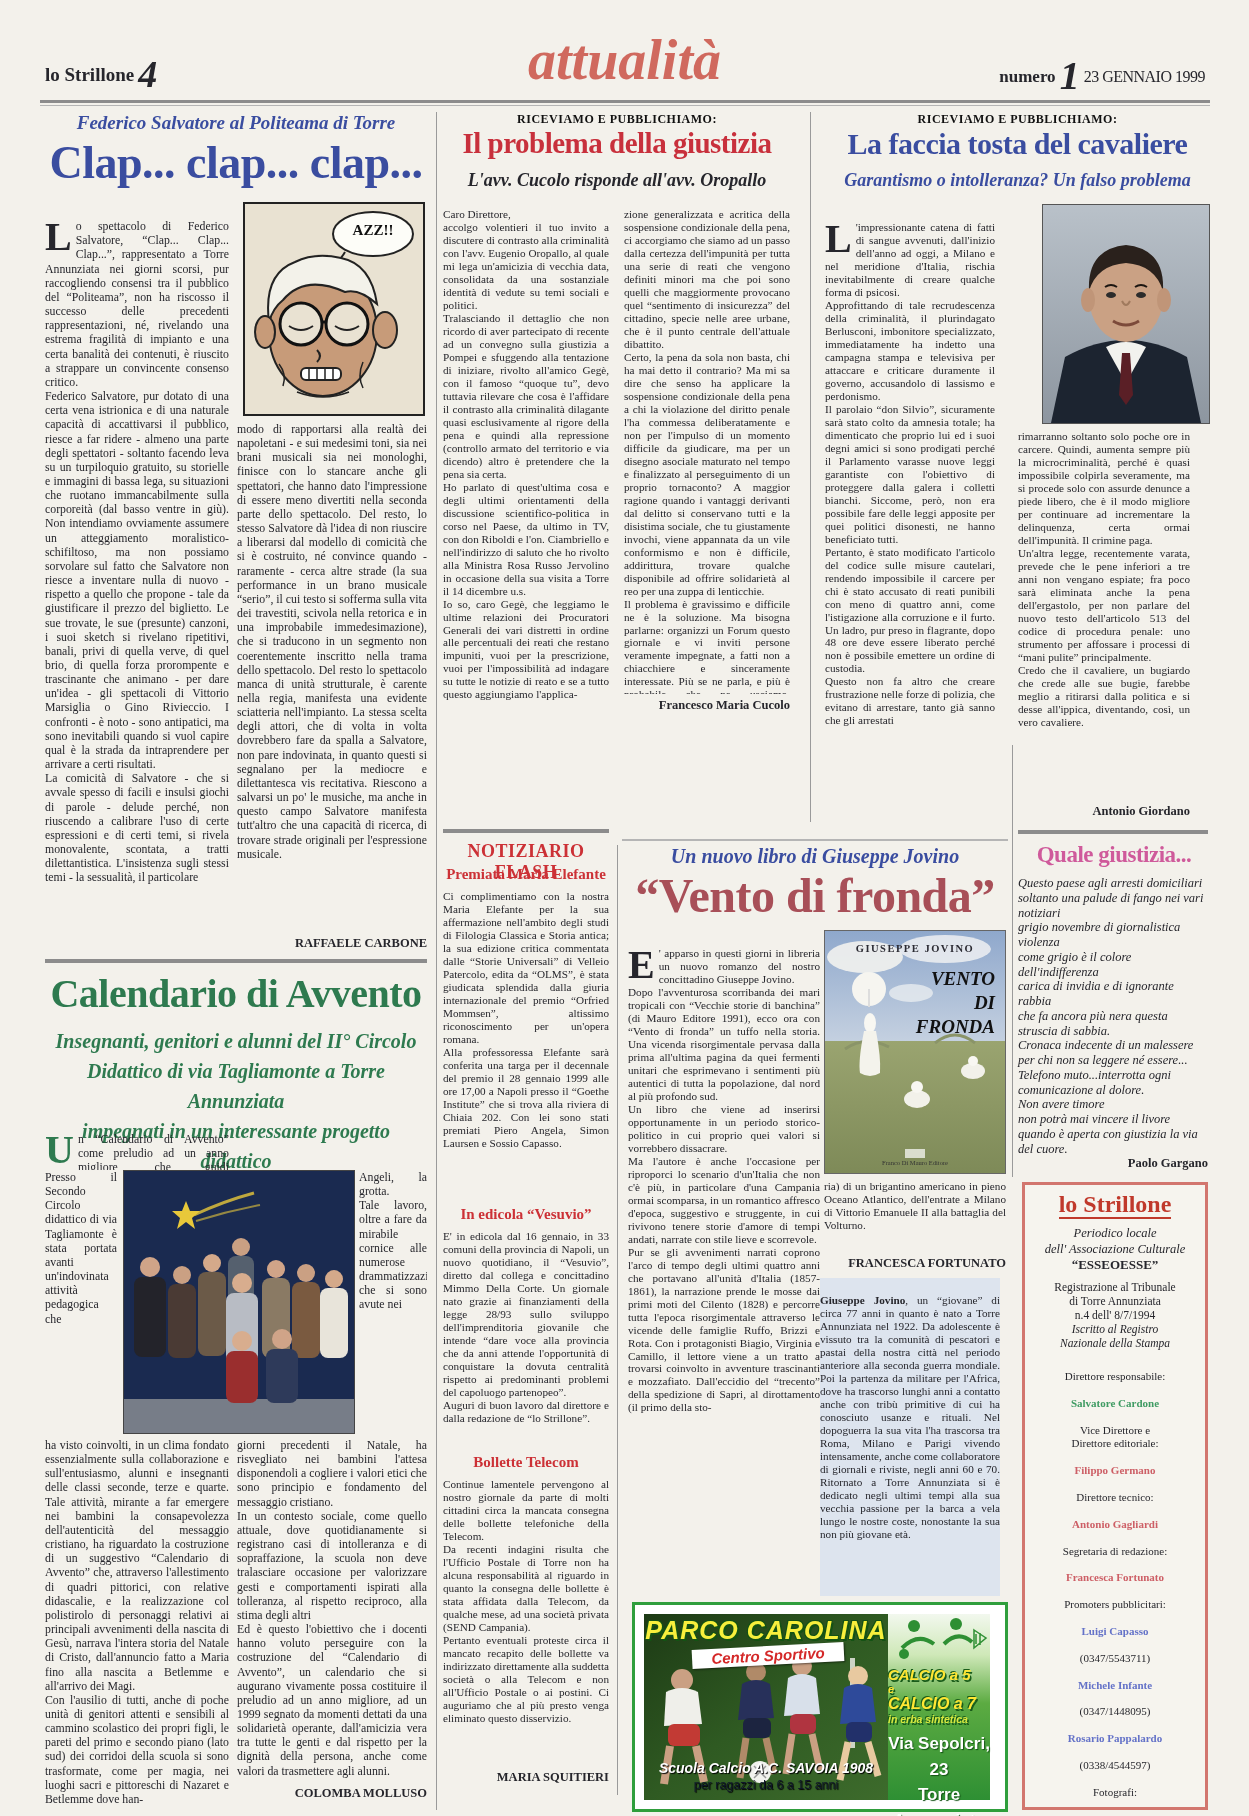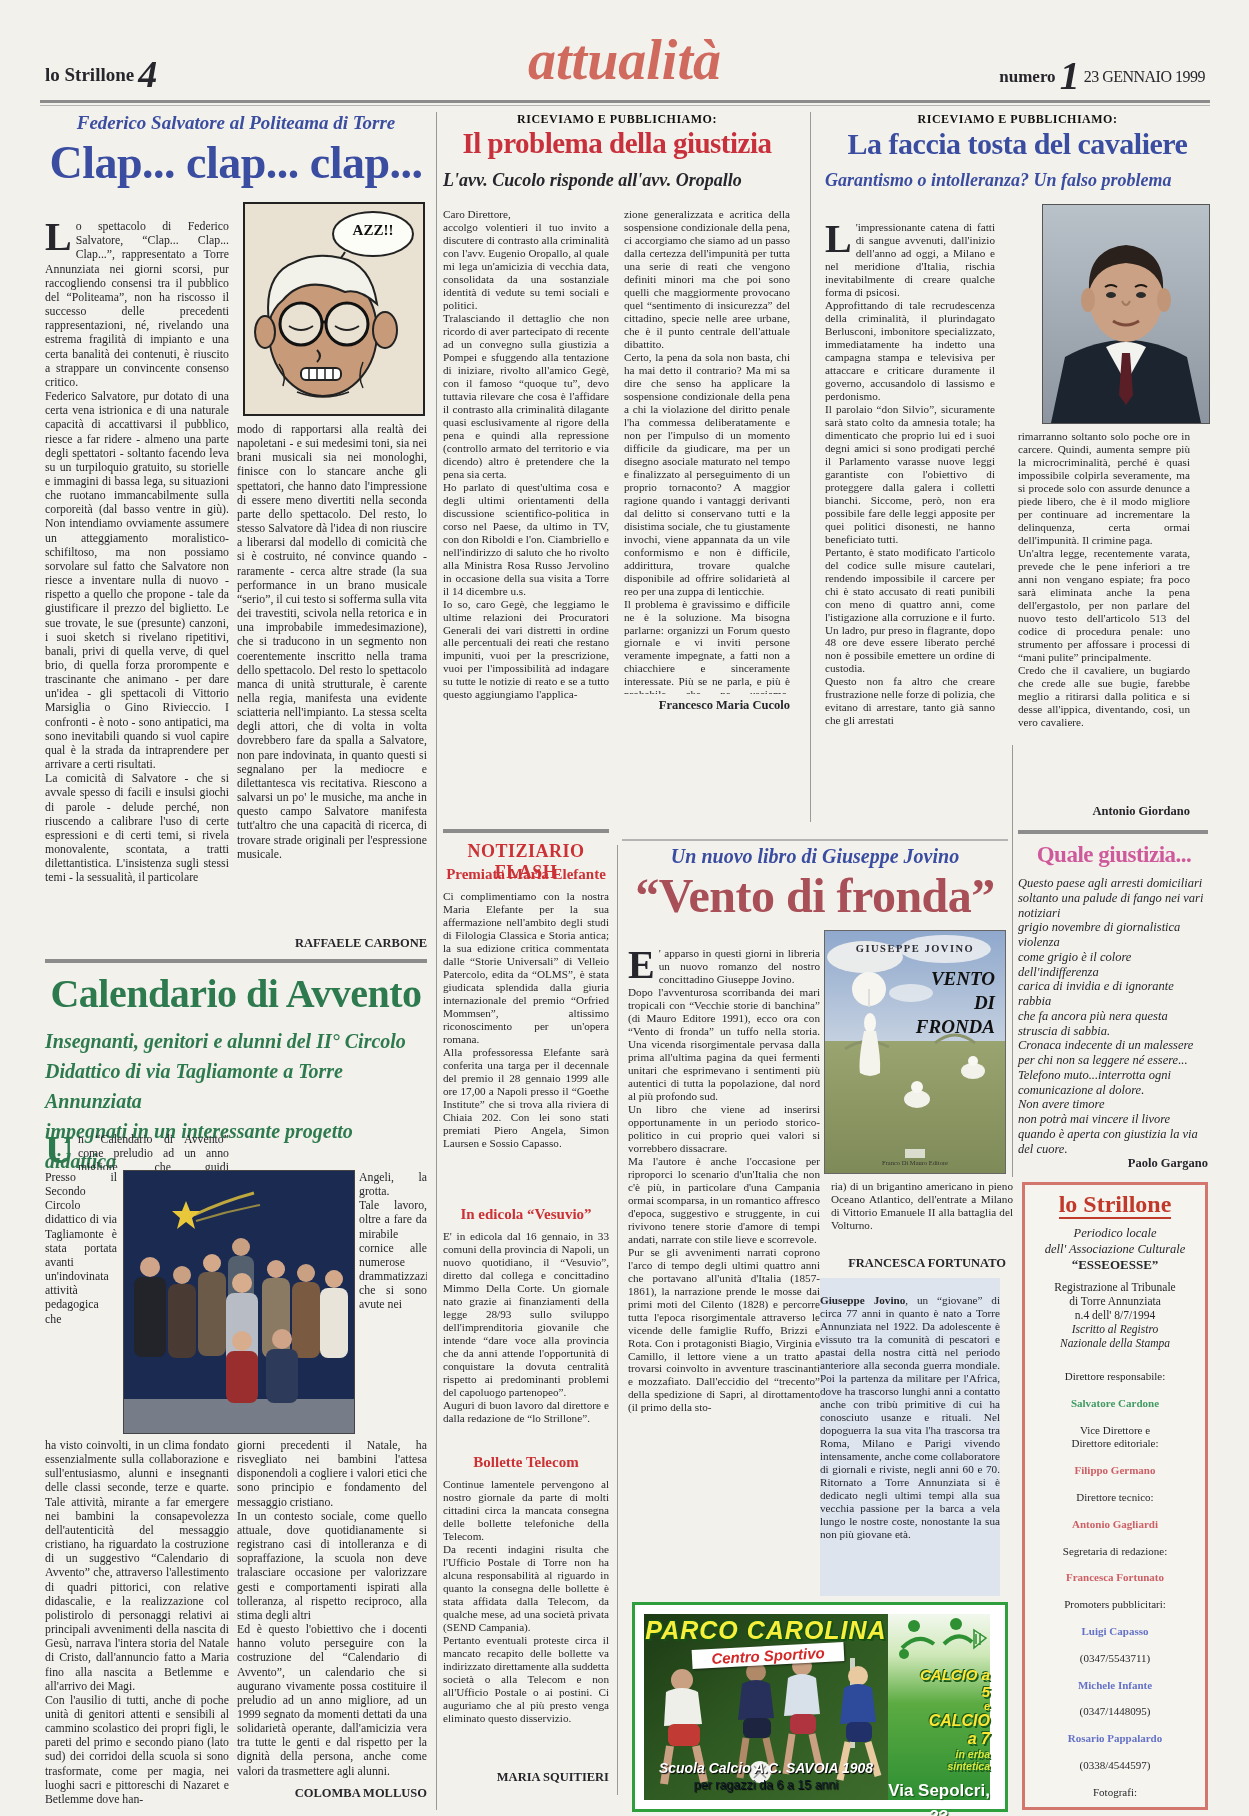--- a/index.html
+++ b/index.html
@@ -5,38 +5,38 @@
   html,body{margin:0;padding:0;background:#d9d8d2;}
   #page{position:relative;width:1249px;height:1816px;background:#f3f1eb;font-family:"Liberation Serif",serif;color:#26262c;overflow:hidden;}
   .abs{position:absolute;}
   .body{font-size:11.8px;line-height:1.2;text-align:justify;white-space:pre-line;overflow:hidden;color:#26262c;}
   .tight{font-size:11.2px;line-height:1.16;}
   .dc{float:left;font-weight:bold;font-size:40px;line-height:.82;padding:2px 4px 0 0;}
   .kicker-blue{color:#3a4da0;font-weight:bold;font-style:italic;font-size:19px;text-align:center;}
   .kicker-small{color:#111;font-weight:bold;font-size:12px;letter-spacing:.5px;text-align:center;}
   .headline{font-weight:bold;text-align:center;letter-spacing:-.5px;}
   .blue{color:#3a4da0;} .red{color:#c8303c;} .maroon{color:#a84f58;} .green{color:#2e7a4f;} .pink{color:#cf5a9b;}
-  .sub-bold-italic{font-weight:bold;font-style:italic;white-space:pre-line;}
+  .sub-bold-italic{font-weight:bold;font-style:italic;text-align:center;white-space:pre-line;}
   .byline{font-weight:bold;font-size:12.5px;text-align:right;}
   .hrule{background:#8c8c8c;}
   .vrule{width:1px;background:#9a9a9a;}
   .notiz-head{font-weight:bold;text-align:center;color:#cc3136;}
   .poem{font-style:italic;font-size:12.5px;line-height:1.18;white-space:pre-line;}
   .colophon{border:3px solid #d2766e;background:#f6f4ee;font-size:12px;text-align:center;line-height:1.22;overflow:hidden;}
   .colophon .ttl{font-size:24px;font-weight:bold;color:#c0392b;border-bottom:2px solid #c0392b;display:inline-block;line-height:1.1;margin-top:6px;}
   .colophon .it{font-style:italic;white-space:pre-line;}
   .colophon .blk{margin-top:7px;white-space:pre-line;}
   .nm{font-weight:bold;}
   .nm-green{color:#3f9b63;} .nm-red{color:#cd5f66;} .nm-blue{color:#6472c8;}
   .adbox{border:3px solid #2f9e3c;background:#fff;}
   .ad-title{font-family:"Liberation Sans",sans-serif;font-weight:bold;font-style:italic;font-size:25px;color:#f7ef3c;text-align:center;letter-spacing:1px;text-shadow:2px 2px 0 #145214,-1px -1px 0 #145214,1px -1px 0 #145214,-1px 1px 0 #145214;}
   .ad-banner{font-family:"Liberation Sans",sans-serif;background:#fff;color:#d42828;font-weight:bold;font-style:italic;font-size:15px;text-align:center;transform:rotate(-3deg);box-shadow:1px 1px 2px rgba(0,0,0,.5);padding:1px 6px;}
   .ad-school{font-family:"Liberation Sans",sans-serif;color:#fff;font-weight:bold;font-style:italic;font-size:14px;text-align:center;text-shadow:1px 1px 1px #000;}
   .ad-school-sub{font-family:"Liberation Sans",sans-serif;color:#0f172a;font-size:12.5px;text-align:center;text-shadow:1px 1px 1px #000;}
-  .calcio{font-family:"Liberation Sans",sans-serif;font-weight:bold;font-style:italic;color:#ffe633;text-align:right;text-shadow:1.5px 1.5px 0 #1a5c1a,-1px -1px 0 #1a5c1a;margin-left:28px;}
+  .calcio{font-family:"Liberation Sans",sans-serif;font-weight:bold;font-style:italic;color:#ffe633;text-align:left;text-shadow:1.5px 1.5px 0 #1a5c1a,-1px -1px 0 #1a5c1a;}
   .ad-addr{font-family:"Liberation Sans",sans-serif;color:#fff;font-weight:bold;font-size:17px;text-align:center;line-height:1.5;text-shadow:1px 1px 1px #145214;}
   .cover-author{font-size:10.5px;letter-spacing:1.5px;font-weight:bold;color:#2b2b33;text-align:center;}
   .cover-title{font-style:italic;font-weight:bold;color:#111;text-align:right;font-size:19px;line-height:1.25;white-space:pre-line;}
   .cover-pub{font-size:6.5px;color:#333;text-align:center;}
   .bio{background:#dde4ee;padding:3px 0;}
   .bubble-text{font-weight:bold;font-size:15px;text-align:center;color:#111;}
 </style>
 </head>
 <body>
 
@@ -266,21 +266,21 @@
       <circle cx="148" cy="130" r="5" fill="#f8f7f2"></circle>
       <rect x="80" y="218" width="20" height="9" fill="#fff" opacity=".7"></rect>
     </svg>
     <div class="abs cover-author" style="left:0;top:12px;width:180px;">GIUSEPPE JOVINO</div>
     <div class="abs cover-title" style="left:84px;top:36px;width:86px;">VENTO
 DI
 FRONDA</div>
     <div class="abs cover-pub" style="left:0;top:228px;width:180px;">Franco Di Mauro Editore</div>
   </div>
 
-  <div class="abs body tight" style="left:824px;top:1180px;width:182px;height:74px;margin-left:7px;">ria) di un brigantino americano in pieno Oceano Atlantico, dell'entrate a Milano di Vittorio Emanuele II alla battaglia del Volturno.</div>
+  <div class="abs body tight" style="left:824px;top:1180px;width:182px;height:74px;">ria) di un brigantino americano in pieno Oceano Atlantico, dell'entrate a Milano di Vittorio Emanuele II alla battaglia del Volturno.</div>
   <div class="abs byline" style="left:824px;top:1256px;width:182px;">FRANCESCA FORTUNATO</div>
   <div class="abs body tight bio" style="left:820px;top:1278px;width:180px;height:312px;">
     <span style="font-weight:bold;">Giuseppe Jovino</span><span>, un “giovane” di circa 77 anni in quanto è nato a Torre Annunziata nel 1922. Da adolescente è vissuto tra la comunità di pescatori e pastai della nostra città nel periodo anteriore alla seconda guerra mondiale. Poi la partenza da militare per l'Africa, dove ha trascorso lunghi anni a contatto anche con tribù primitive di cui ha conosciuto usanze e rituali. Nel dopoguerra la sua vita l'ha trascorsa tra Roma, Milano e Parigi vivendo intensamente, anche come collaboratore di giornali e riviste, negli anni 60 e 70. Ritornato a Torre Annunziata si è dedicato negli ultimi tempi alla sua vecchia passione per la barca a vela lungo le nostre coste, nonostante la sua non più giovane età.</span>
   </div>
 
   <div class="abs adbox" style="left:632px;top:1602px;width:370px;height:204px;">
     <div class="abs" style="left:9px;top:9px;width:244px;height:186px;overflow:hidden;">
       <svg width="244" height="186" viewBox="0 0 244 186" style="position:absolute;left:0;top:0;">
         <defs>
           <linearGradient id="field" x1="0" y1="0" x2="1" y2="1">

